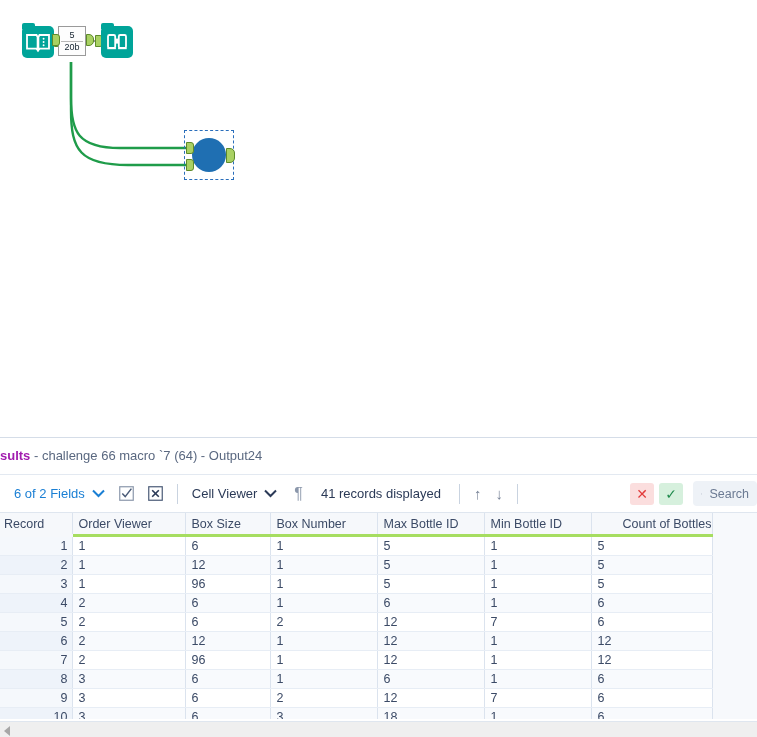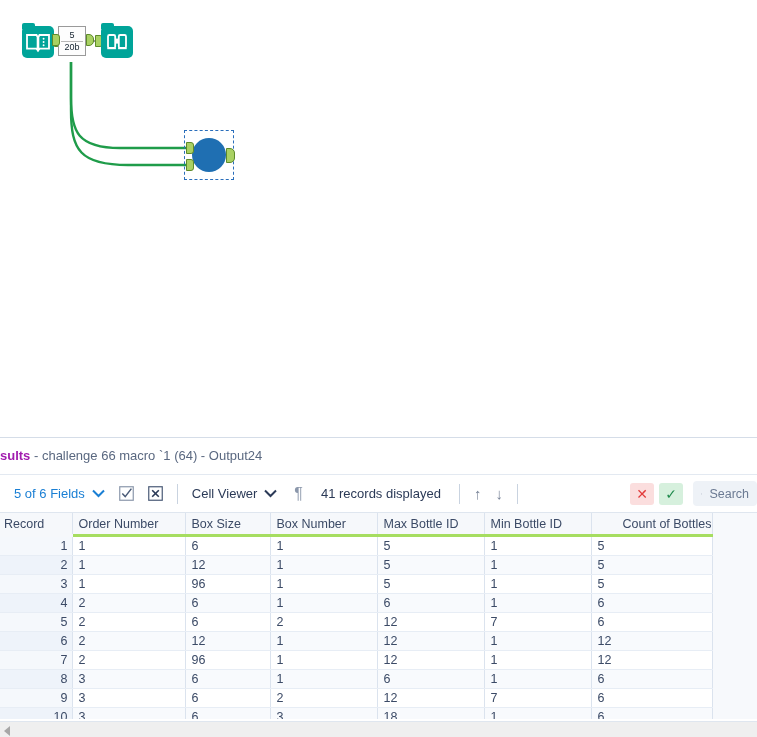--- a/index.html
+++ b/index.html
@@ -360,27 +360,27 @@
   <div class="browse-circle" style="left:192px; top:138px; width:34px; height:34px;"></div>
   <div class="port in" style="position:absolute; left:186px; top:142px;"></div>
   <div class="port in" style="position:absolute; left:186px; top:159px;"></div>
   <div class="port out" style="position:absolute; left:226px; top:148px; width:9px; height:15px;"></div>
 
 </div>
 
 <div id="results">
 
   <div id="results-title">
-    <span class="bold">sults</span><span class="sub"> - challenge 66 macro `1 (64) - Output24</span>
+    <span class="bold">sults</span><span class="sub"> - challenge 66 macro `7 (64) - Output24</span>
   </div>
 
   <div id="toolbar">
 
     <div class="tb-fields">
-      <span>5 of 6 Fields</span>
+      <span>6 of 2 Fields</span>
       <svg width="13" height="9" viewBox="0 0 13 9">
         <path d="M1,1.5 L6.5,7 L12,1.5" fill="none" stroke="#1a7fd4" stroke-width="2"></path>
       </svg>
     </div>
 
     <div class="tb-iconbtn">
       <svg width="15" height="15" viewBox="0 0 15 15">
         <rect x="0.75" y="0.75" width="13.5" height="13.5" fill="none" stroke="#8b97ab" stroke-width="1.2"></rect>
         <path d="M3.3,7.6 L6.2,10.6 L12.4,2.6" fill="none" stroke="#4a5b77" stroke-width="1.5"></path>
       </svg>
@@ -424,21 +424,21 @@
         <span class="ph">Search</span>
       </div>
     </div>
   </div>
 
   <div id="grid-wrap">
     <table class="grid" id="result-grid">
       <thead>
         <tr>
             <th class="rec" style="width: 72px;">Record</th>
-            <th style="width: 113px;">Order Number</th>
+            <th style="width: 113px;">Order Viewer</th>
             <th style="width: 85px;">Box Size</th>
             <th style="width: 107px;">Box Number</th>
             <th style="width: 107px;">Max Bottle ID</th>
             <th style="width: 107px;">Min Bottle ID</th>
             <th style="width: 121px; text-align: right;">Count of Bottles</th>
           </tr>
       </thead>
       <tbody>
           <tr>
             <td class="rec" style="width: 72px;">1</td>

